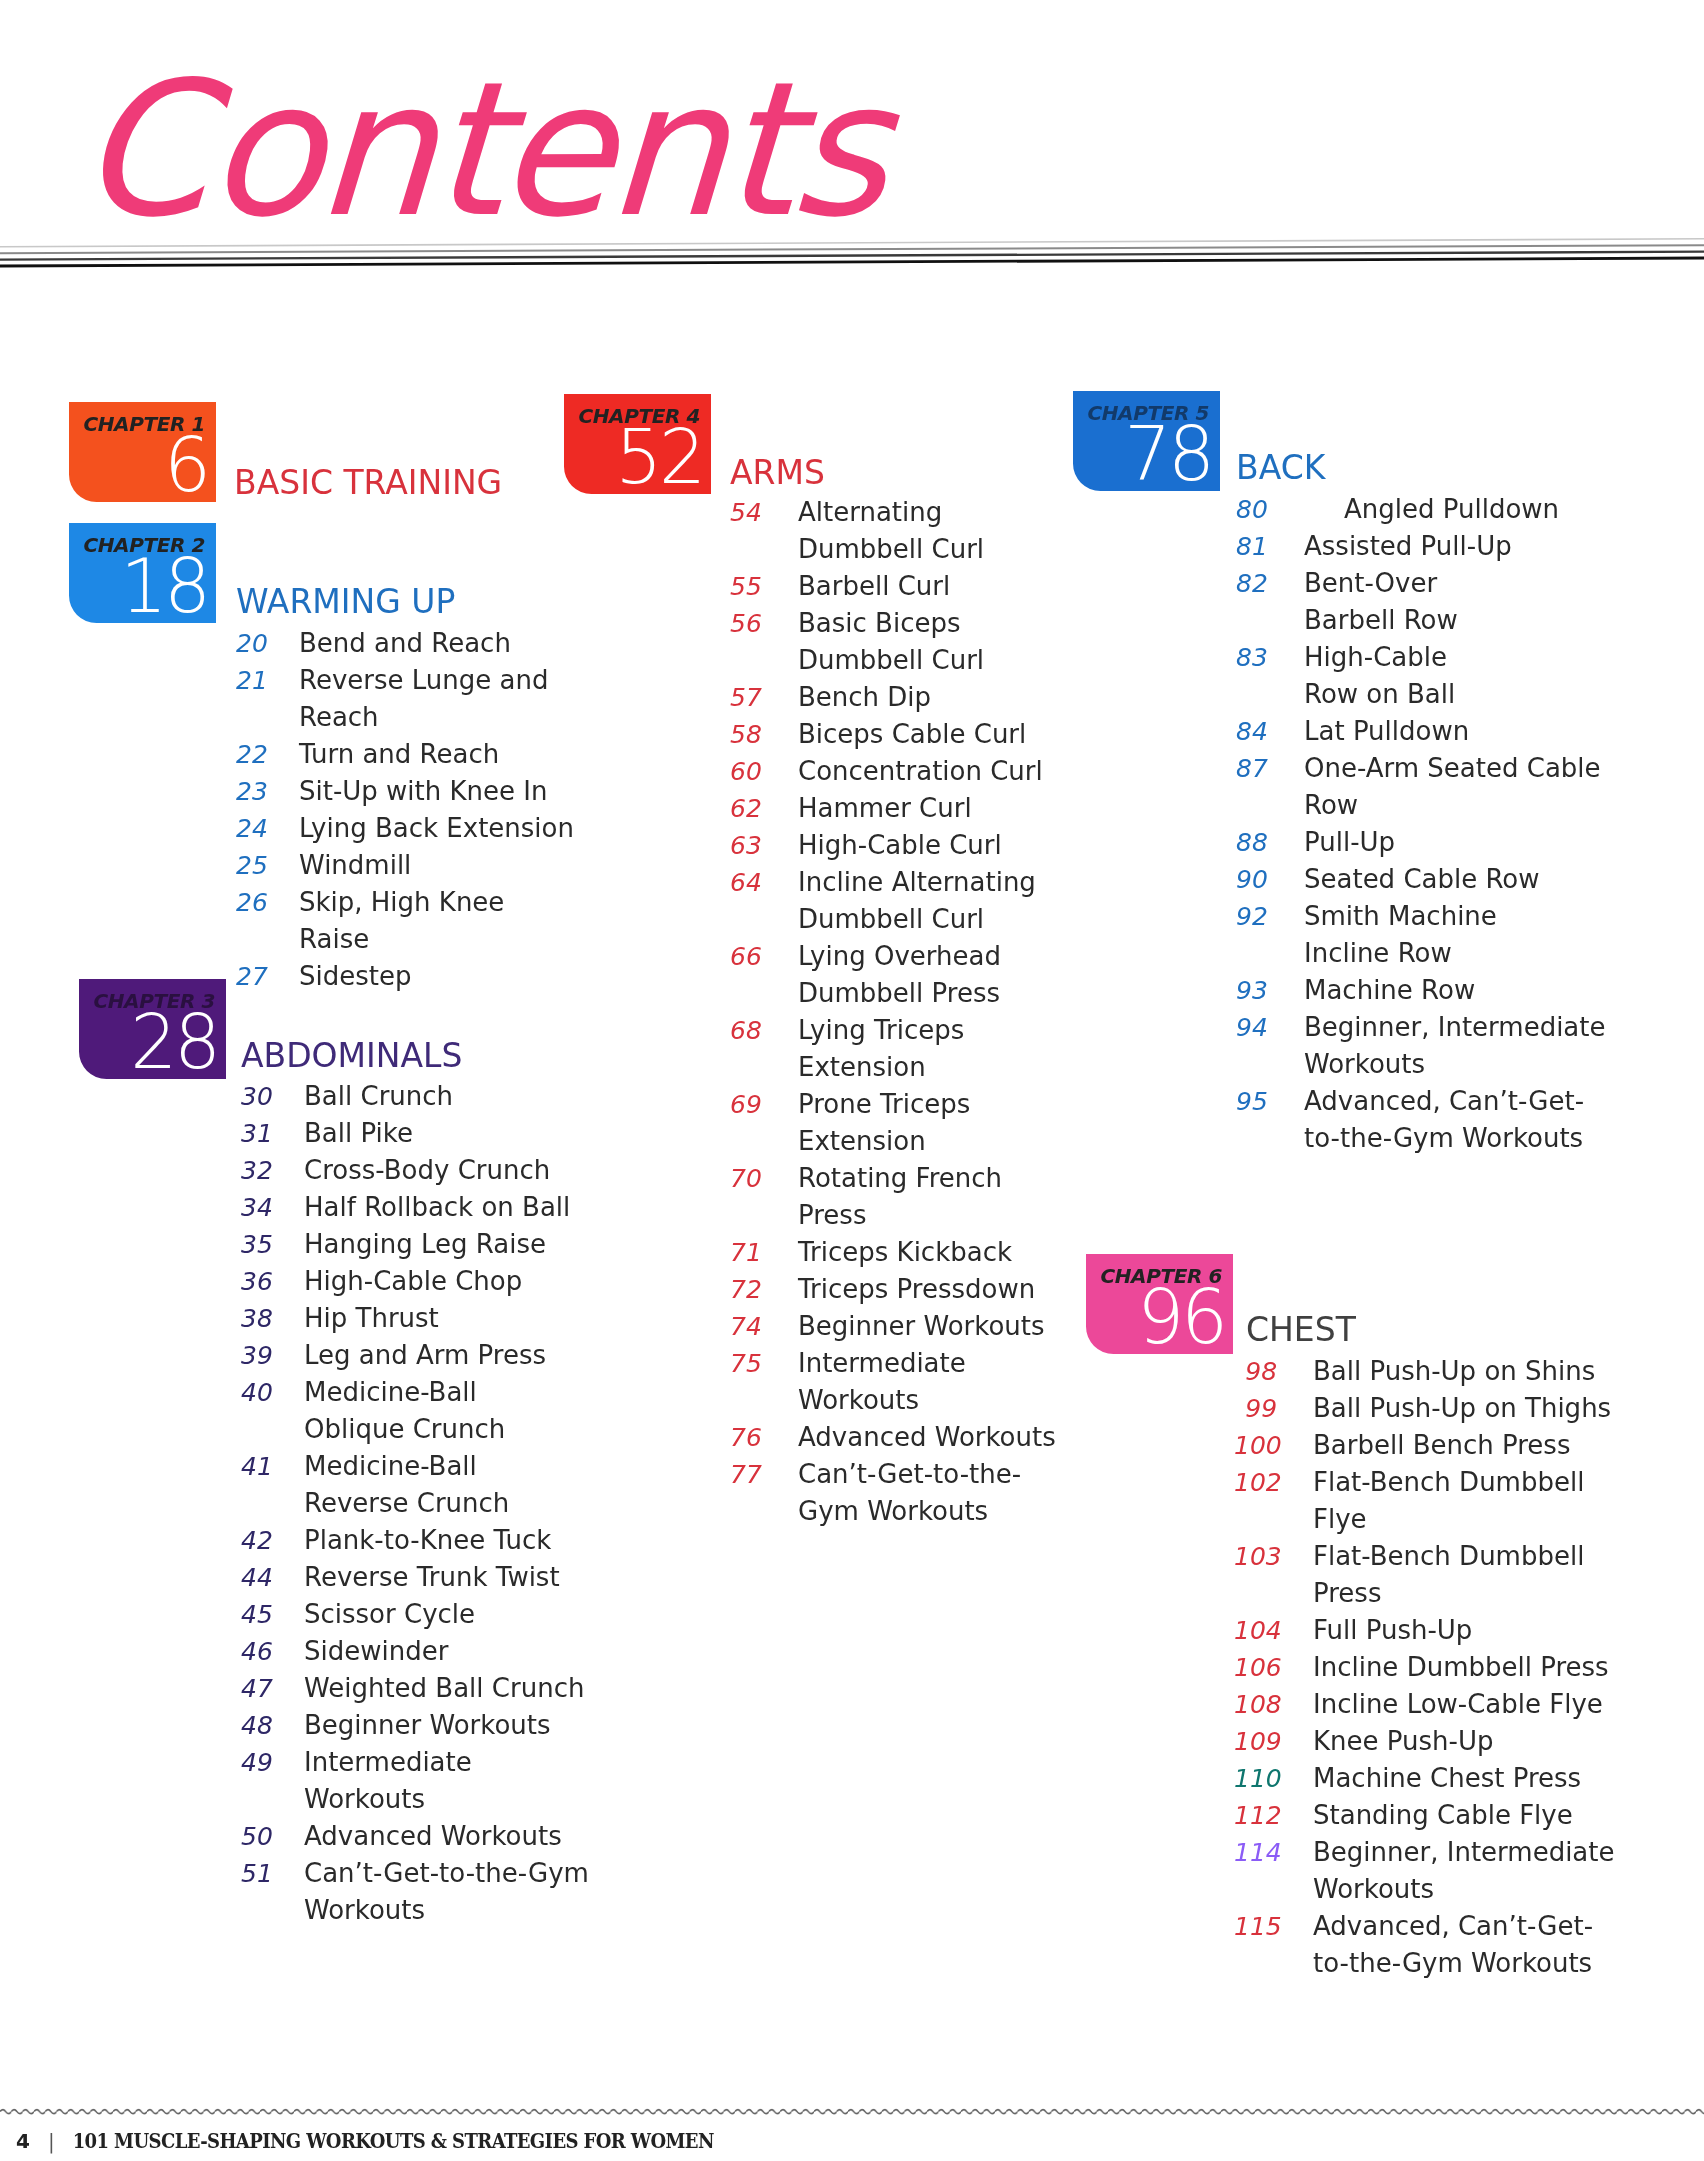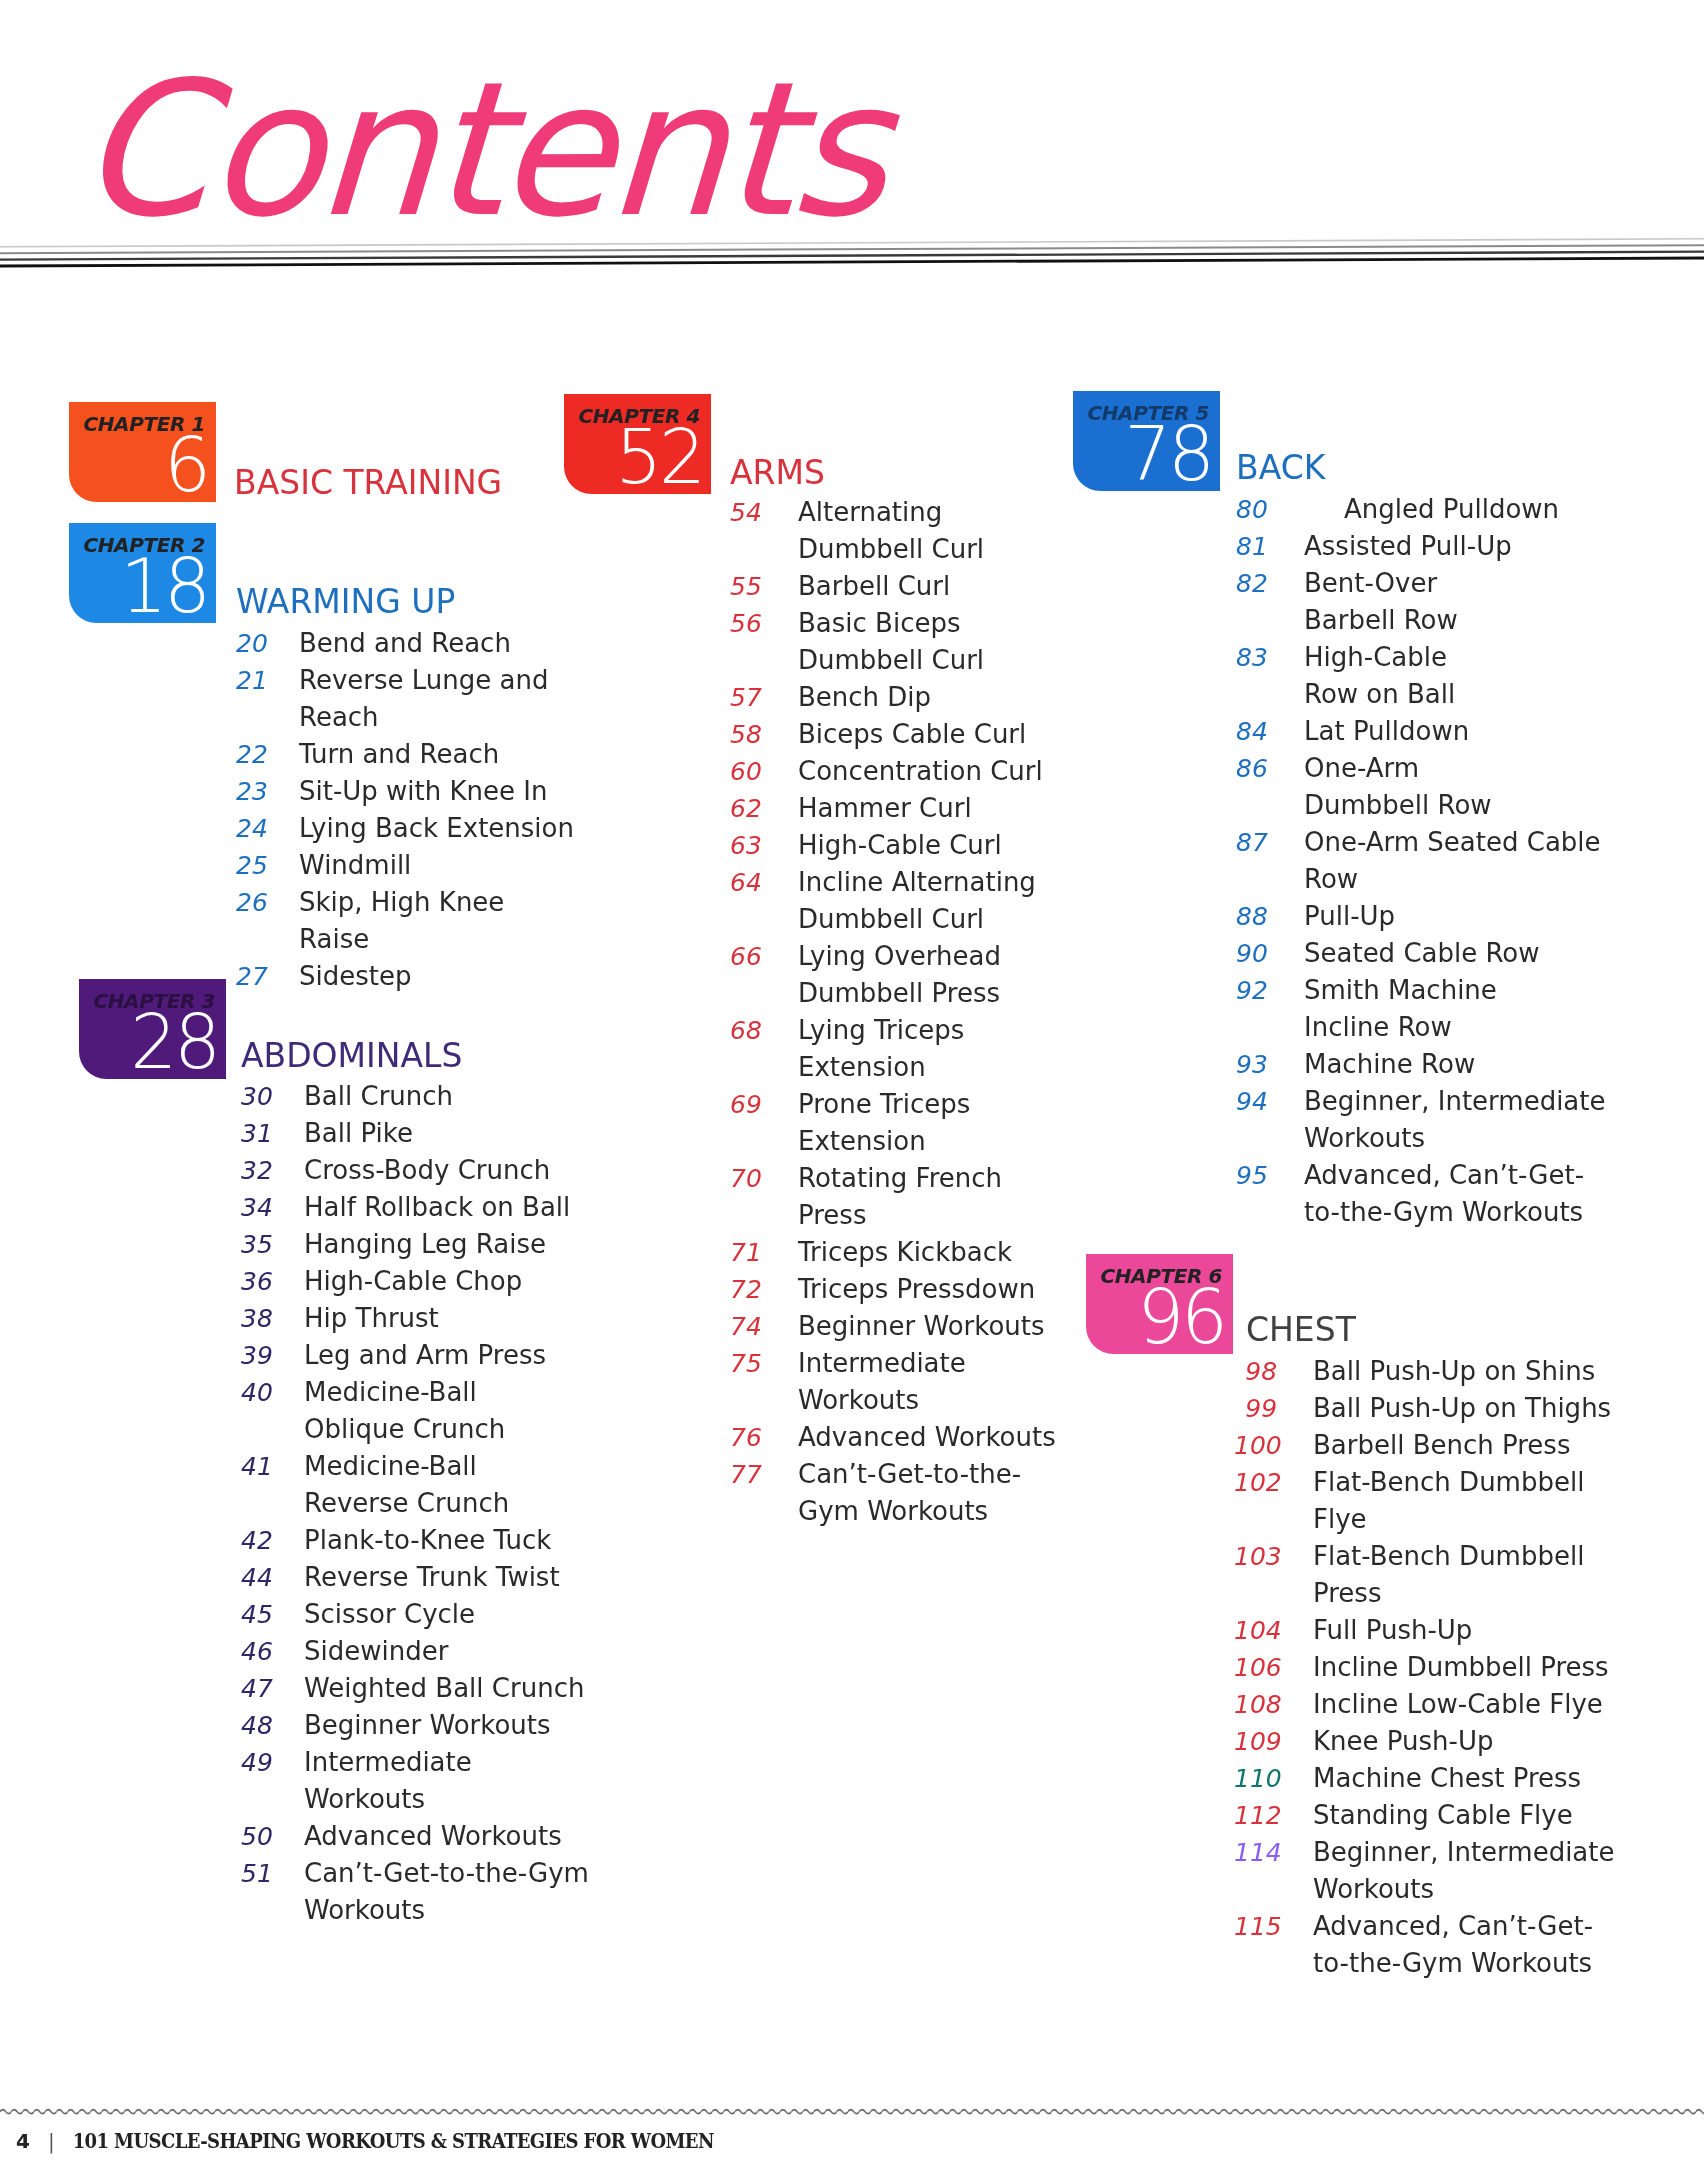--- a/index.html
+++ b/index.html
@@ -281,25 +281,20 @@
   <li>
       <span class="pg" style="color:#1f6fbf">83</span>
       <span class="txt" style="margin-left:68px">High-Cable
 Row on Ball</span>
     </li>
   <li>
       <span class="pg" style="color:#1f6fbf">84</span>
       <span class="txt" style="margin-left:68px">Lat Pulldown</span>
     </li>
   <li>
-      <span class="pg" style="color:#1f6fbf">86</span>
-      <span class="txt" style="margin-left:68px">One-Arm
-Dumbbell Row</span>
-    </li>
-  <li>
       <span class="pg" style="color:#1f6fbf">87</span>
       <span class="txt" style="margin-left:68px">One-Arm Seated Cable
 Row</span>
     </li>
   <li>
       <span class="pg" style="color:#1f6fbf">88</span>
       <span class="txt" style="margin-left:68px">Pull-Up</span>
     </li>
   <li>
       <span class="pg" style="color:#1f6fbf">90</span>

